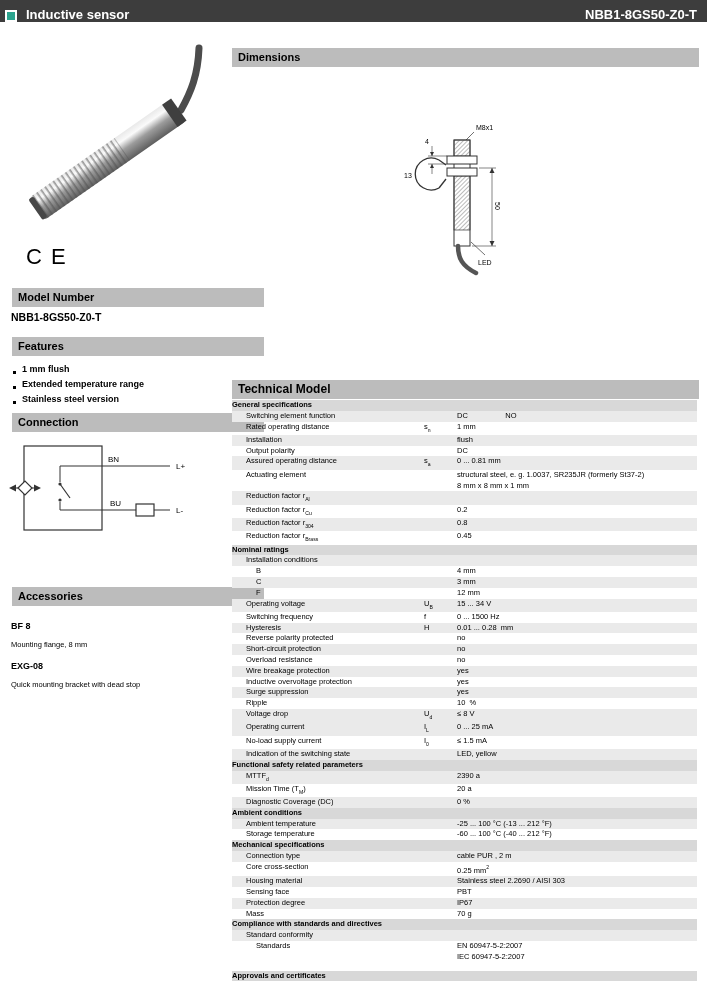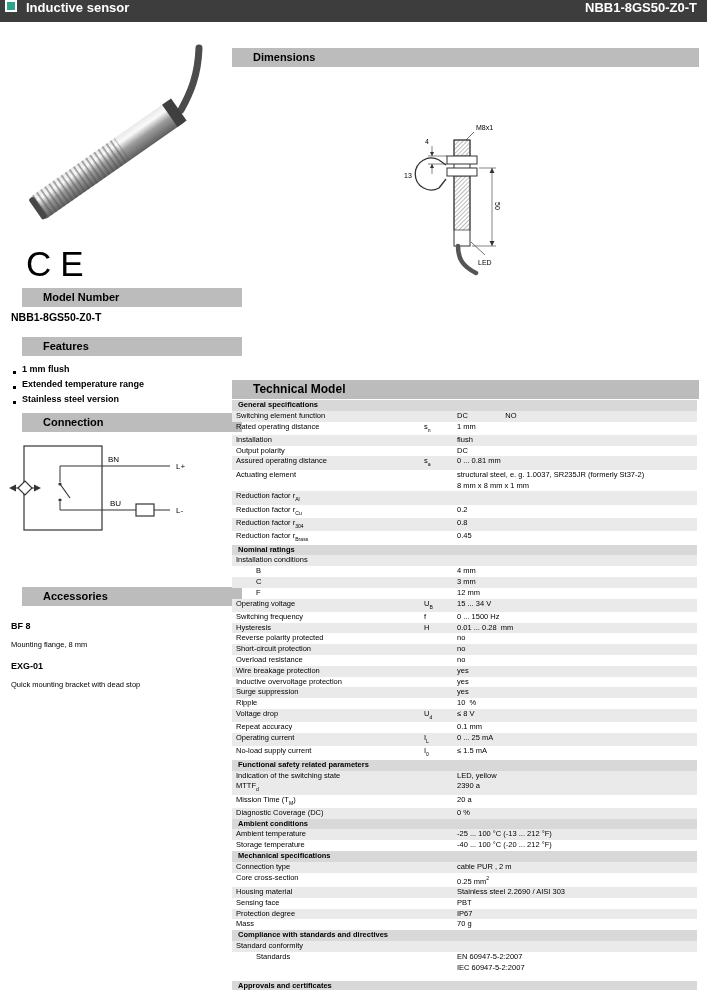--- a/index.html
+++ b/index.html
@@ -4,54 +4,54 @@
 <style>
   :root{
     --accent:#2ca48e; --header-bg:#3d3d3d; --bar-bg:#bcbcbc;
     --sec-bg:#d8d8d8; --stripe-bg:#eaeaea;
   }
   *{box-sizing:border-box}
   body{margin:0;background:#fff}
   .page{position:relative;width:707px;height:990px;background:#fff;overflow:hidden;
         font-family:"Liberation Sans",sans-serif;color:#000}
   .topbar{position:absolute;left:0;top:0;width:707px;height:22px;background:var(--header-bg);
-          display:flex;align-items:flex-start}
+          display:flex;align-items:flex-end}
   .brand-sq{width:12px;height:12px;background:var(--accent);border:2px solid #fff;margin-left:5px;flex:0 0 auto}
   .topbar-title{color:#fff;font-weight:bold;font-size:13px;margin-left:9px}
   .topbar-model{color:#fff;font-weight:bold;font-size:13px;margin-left:auto;margin-right:10px}
 
   .bar{position:absolute;height:19px;background:var(--bar-bg);font-weight:bold;font-size:11px;
-       line-height:19px;padding-left:21px}
-  .bar.l{left:22px;width:220px}
+       line-height:19px;padding-left:6px}
+  .bar.l{left:12px;width:252px}
   .bar.rr{left:232px;width:467px}
 
   .photo-wrap{position:absolute;left:8px;top:40px;width:220px;height:205px}
-  .ce{position:absolute;left:26px;top:244px;font-size:35px;letter-spacing:9px}
+  .ce{position:absolute;left:26px;top:244px;font-size:22px;letter-spacing:9px}
 
   .model-no{position:absolute;left:11px;top:311px;font-weight:bold;font-size:10.5px}
 
   .features-list{position:absolute;left:13px;top:359px;width:212px}
   .feat{display:flex;align-items:flex-end;font-weight:bold;font-size:9px;height:15px}
   .blt{width:3px;height:3px;background:#000;margin-right:6px;flex:0 0 auto}
 
   .conn-wrap{position:absolute;left:8px;top:436px;width:215px;height:115px}
 
   .acc{position:absolute;left:11px;top:609px;width:214px}
   .acc-name{font-weight:bold;font-size:9px;margin-top:12px}
   .acc-desc{font-size:7.5px;margin-top:9px}
 
   .dim-wrap{position:absolute;left:392px;top:118px;width:170px;height:195px}
 
   .tech-table{position:absolute;left:232px;top:400px;width:465px;font-size:7.5px}
   .trow{display:flex;min-height:10.8px;line-height:10.8px}
   .trow.sec{font-weight:bold;background:var(--sec-bg)}
   .trow.shade{background:var(--stripe-bg)}
   .lbl{width:192px;white-space:nowrap;overflow:hidden}
-  .sec .lbl{width:auto;padding-left:6px}
-  .ind1{padding-left:4px}
+  .sec .lbl{width:auto;}
+  .ind1{padding-left:14px}
   .ind2{padding-left:24px}
   .sym{width:33px;flex:0 0 auto}
   .val{flex:1;white-space:pre-wrap}
   .tgap{height:8px}
   sub,sup{font-size:0.68em}
   svg text{font-family:"Liberation Sans",sans-serif;fill:#000}
 </style>
 </head>
 <body>
 
@@ -135,21 +135,21 @@
       <text x="168" y="77" font-size="8">L-</text>
     </svg>
   </div>
 
   <div class="bar l" style="top:587px">
     <span>Accessories</span>
   </div>
   <div class="acc">
     <div class="acc-name">BF 8</div>
     <div class="acc-desc">Mounting flange, 8 mm</div>
-    <div class="acc-name">EXG-01</div>
+    <div class="acc-name">EXG-08</div>
     <div class="acc-desc">Quick mounting bracket with dead stop</div>
   </div>
 
   <div class="bar rr" style="top:48px">
     <span>Dimensions</span>
   </div>
 
   <div class="dim-wrap">
     <svg viewBox="0 0 170 195" width="170" height="195">
       <defs>
@@ -318,44 +318,39 @@
       <div class="trow r">
         <div class="lbl ind1">Ripple</div>
         <div class="sym"></div>
         <div class="val">10  %</div>
       </div>
       <div class="trow r shade">
         <div class="lbl ind1">Voltage drop</div>
         <div class="sym">U<sub>d</sub></div>
         <div class="val">≤ 8 V</div>
       </div>
-      <div class="trow r">
-        <div class="lbl ind1">Repeat accuracy</div>
-        <div class="sym"></div>
-        <div class="val">0.1 mm</div>
-      </div>
       <div class="trow r shade">
         <div class="lbl ind1">Operating current</div>
         <div class="sym">I<sub>L</sub></div>
         <div class="val">0 ... 25 mA</div>
       </div>
       <div class="trow r">
         <div class="lbl ind1">No-load supply current</div>
         <div class="sym">I<sub>0</sub></div>
         <div class="val">≤ 1.5 mA</div>
       </div>
+      <div class="trow r shade">
+        <div class="lbl ind1">Indication of the switching state</div>
+        <div class="sym"></div>
+        <div class="val">LED, yellow</div>
+      </div>
       <div class="trow sec">
         <div class="lbl">Functional safety related parameters</div>
       </div>
       <div class="trow r shade">
-        <div class="lbl ind1">Indication of the switching state</div>
-        <div class="sym"></div>
-        <div class="val">LED, yellow</div>
-      </div>
-      <div class="trow r shade">
         <div class="lbl ind1">MTTF<sub>d</sub></div>
         <div class="sym"></div>
         <div class="val">2390 a</div>
       </div>
       <div class="trow r">
         <div class="lbl ind1">Mission Time (T<sub>M</sub>)</div>
         <div class="sym"></div>
         <div class="val">20 a</div>
       </div>
       <div class="trow r shade">
@@ -367,21 +362,21 @@
         <div class="lbl">Ambient conditions</div>
       </div>
       <div class="trow r shade">
         <div class="lbl ind1">Ambient temperature</div>
         <div class="sym"></div>
         <div class="val">-25 ... 100 °C (-13 ... 212 °F)</div>
       </div>
       <div class="trow r">
         <div class="lbl ind1">Storage temperature</div>
         <div class="sym"></div>
-        <div class="val">-40 ... 100 °C (-20 ... 212 °F)</div>
+        <div class="val">-60 ... 100 °C (-40 ... 212 °F)</div>
       </div>
       <div class="trow sec">
         <div class="lbl">Mechanical specifications</div>
       </div>
       <div class="trow r shade">
         <div class="lbl ind1">Connection type</div>
         <div class="sym"></div>
         <div class="val">cable PUR , 2 m</div>
       </div>
       <div class="trow r">

